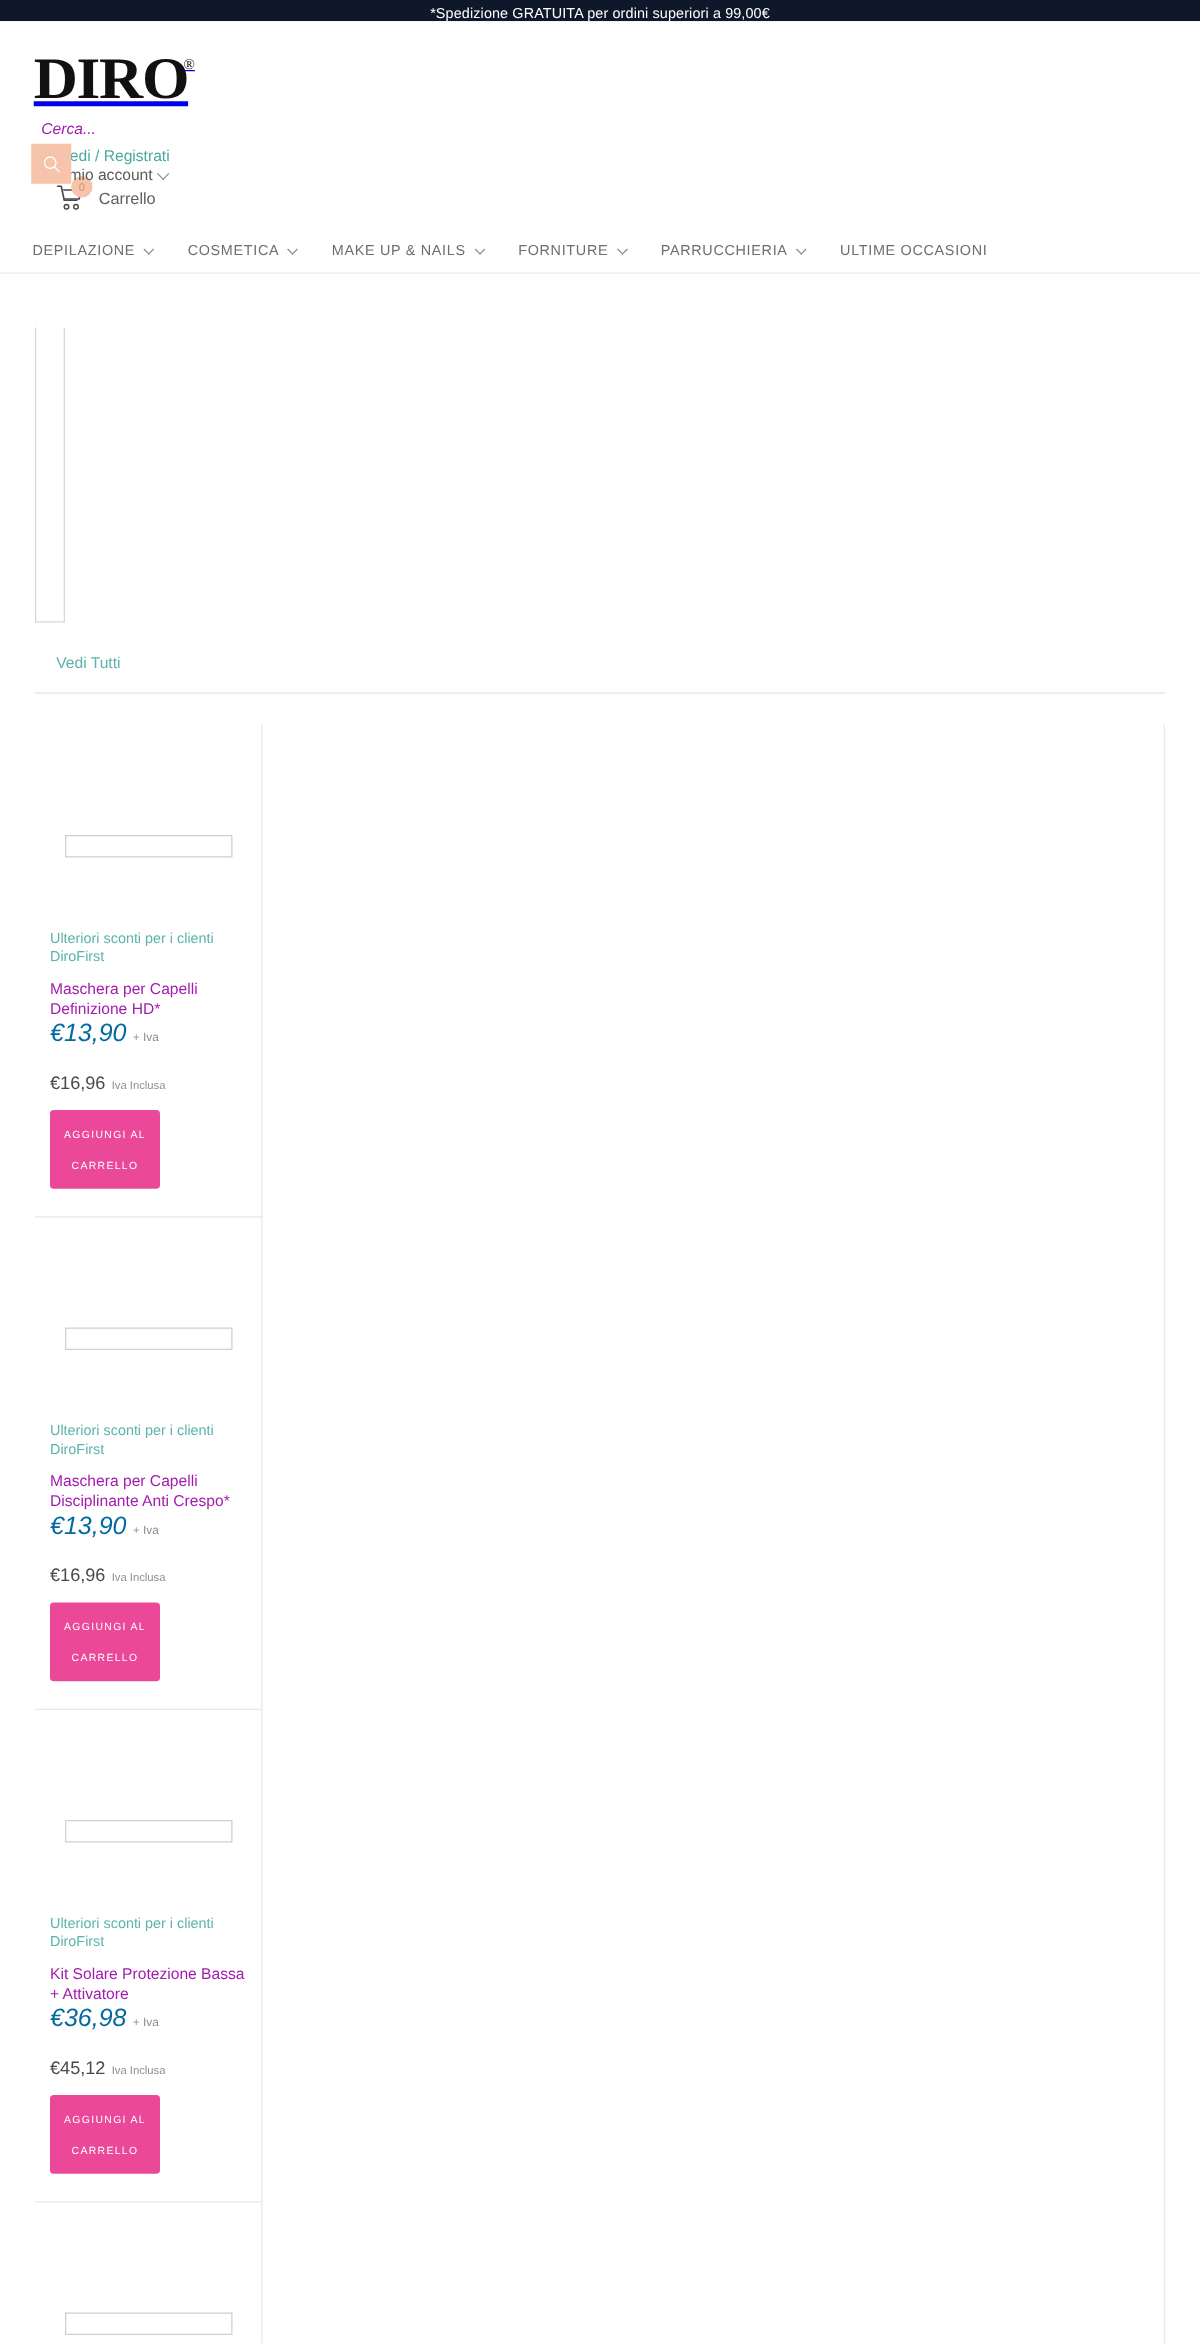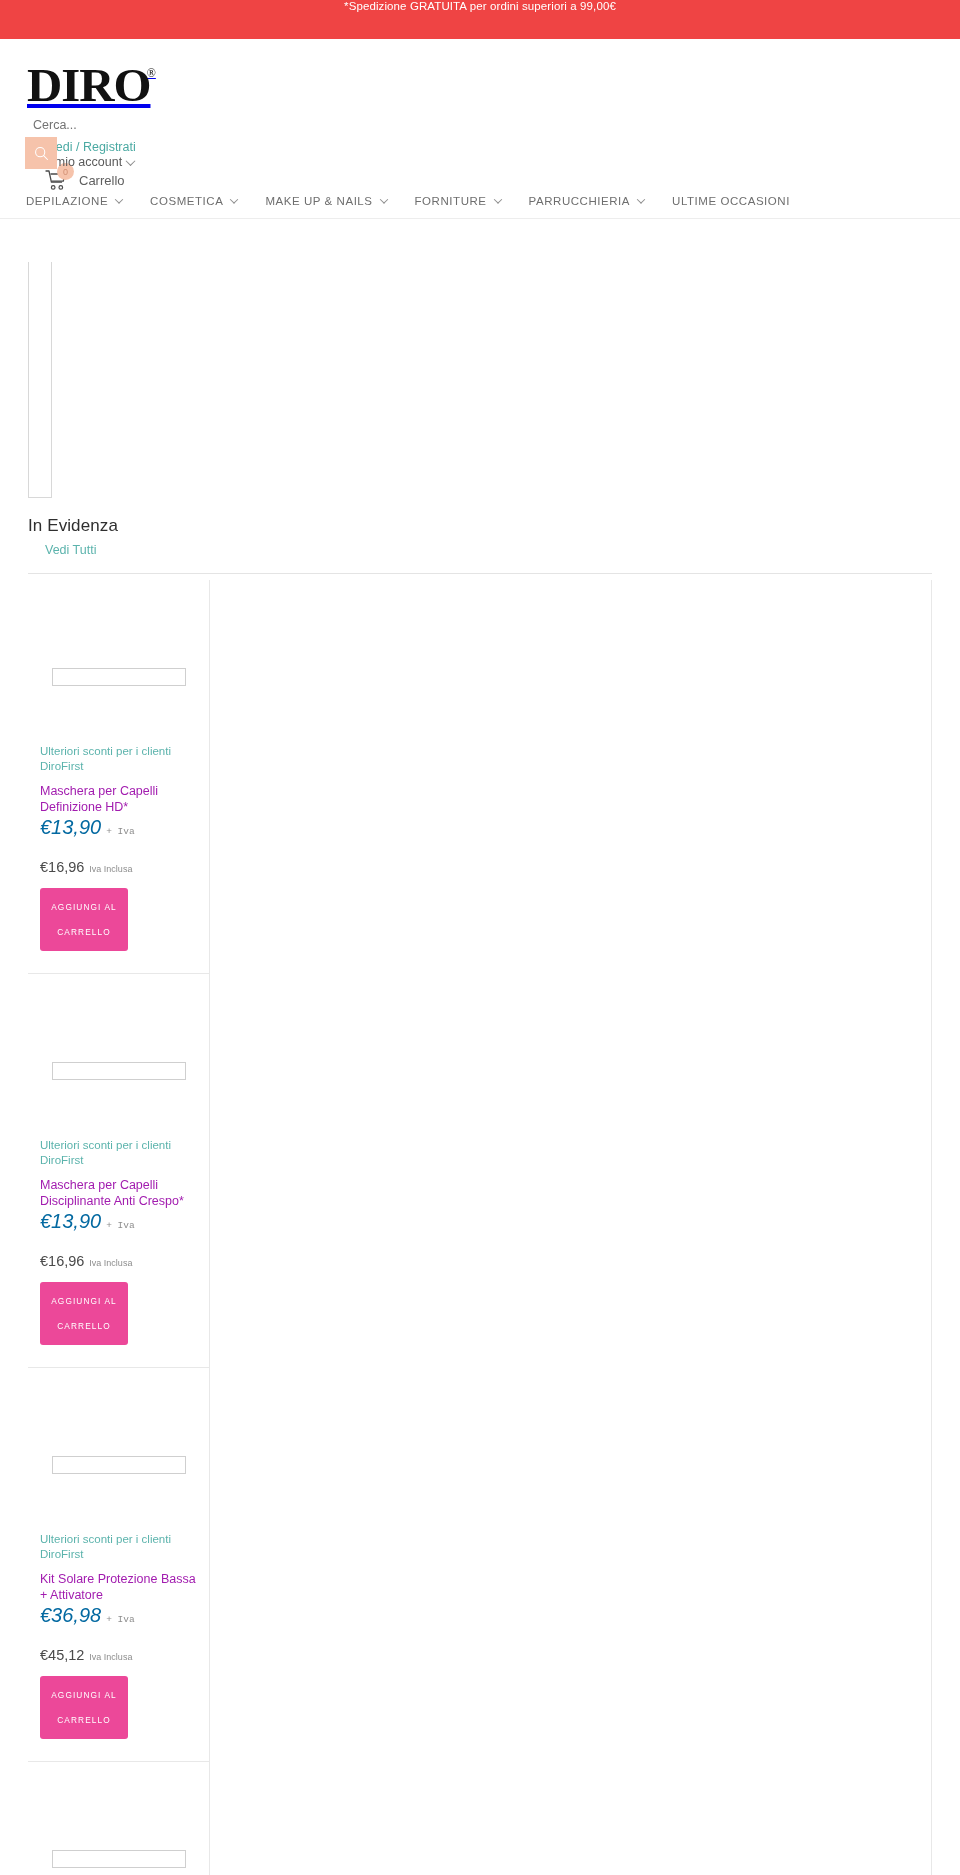--- a/index.html
+++ b/index.html
@@ -8,25 +8,25 @@
     width: 960px;
     background: #ffffff;
     font-family: "Liberation Sans", sans-serif;
     color: #3d3d3d;
     -webkit-font-smoothing: antialiased;
   }
   body { position: relative; width: 960px; min-height: 1875px; overflow-x: hidden; }
 
   
   .announce {
-    height: 39px;
-    background: #ef4444;
+    height: 17px;
+    background: #0f172a;
     color: #ffffff;
     display: flex;
-    align-items: flex-start;
+    align-items: flex-end;
     justify-content: center;
     font-size: 11.5px;
     letter-spacing: 0.1px;
   }
 
   
   .header {
     position: relative;
     height: 128px;
     background: #ffffff;
@@ -54,21 +54,22 @@
     color: #111111;
     margin-top: 2px;
     margin-left: 1px;
   }
 
   .search-placeholder {
     position: absolute;
     left: 33px;
     top: 79px;
     font-size: 12.5px;
-    color: #737373;
+    color: #a21caf;
+    font-style: italic;
   }
   .search-btn {
     position: absolute;
     left: 25px;
     top: 98px;
     width: 32px;
     height: 32px;
     background: #f6c3ab;
     border: none;
     display: flex;
@@ -238,21 +239,21 @@
   }
   .card-title {
     margin-top: 9px;
     font-size: 12.5px;
     line-height: 1.3;
     color: #a21caf;
     min-height: 33px;
   }
   .price-row { display: flex; align-items: baseline; gap: 5px; }
   .price-net { font-size: 20px; color: #0369a1; font-style: italic; }
-  .price-net-suffix { font-size: 9.5px; color: #8e8e8e; font-family: Liberation Mono, monospace; }
+  .price-net-suffix { font-size: 9.5px; color: #8e8e8e; }
   .price-gross { font-size: 14.5px; color: #4a4a4a; }
   .price-gross-suffix { font-size: 9px; color: #8e8e8e; }
   .price-row.gross { margin-top: 20px; }
 
   .add-btn {
     margin-top: 13px;
     width: 88px;
     height: 63px;
     background: #ec4899;
     border: none;
@@ -344,21 +345,20 @@
   <div class="swatch-col">
     <div class="swatch"></div>
     <div class="swatch"></div>
     <div class="swatch"></div>
     <div class="swatch"></div>
     <div class="swatch"></div>
   </div>
 </section>
 
 <section class="section">
-  <h2 class="section-title">In Evidenza</h2>
   <a class="section-link" href="#">Vedi Tutti</a>
   <div class="section-rule"></div>
 </section>
 
 <section class="grid">
   <div class="grid-inner">
 
     <article class="card">
       <div class="card-media">
         <div class="broken-img"></div>

